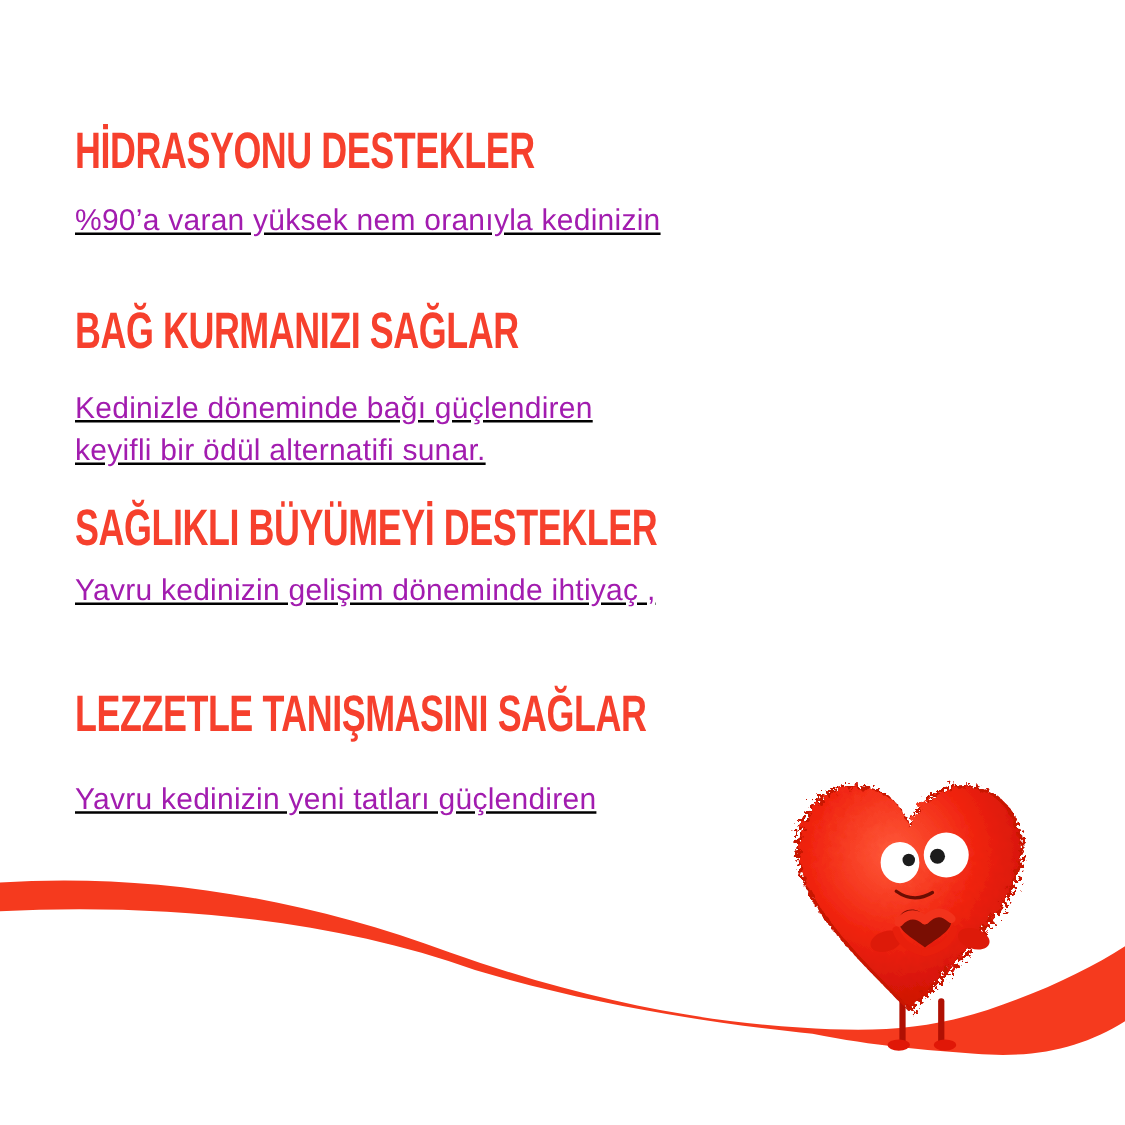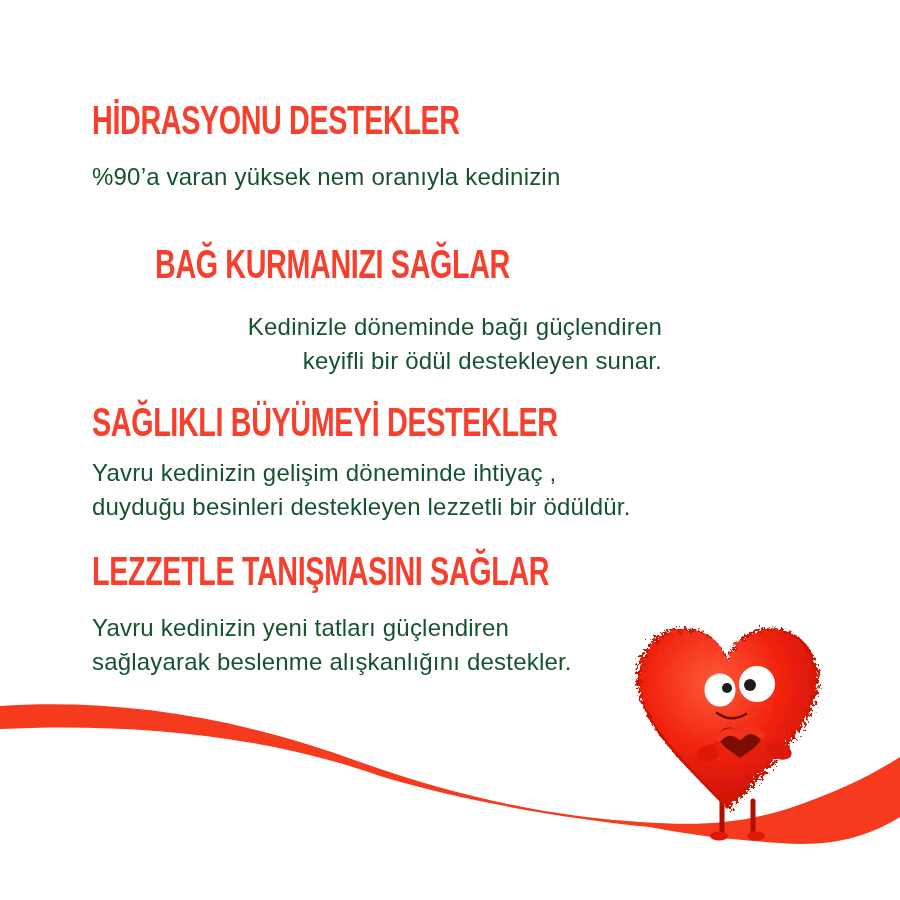--- a/index.html
+++ b/index.html
@@ -1,79 +1,77 @@
 <!DOCTYPE html>
 <html><head>
 <meta charset="utf-8">
 <style>
   html,body{margin:0;padding:0;}
   body{
     width:900px;height:900px;position:relative;overflow:hidden;
     background:#ffffff;
     font-family:"Liberation Sans", sans-serif;
   }
-  .benefit{position:absolute;left:92px;width:570px;}
+  .benefit{position:absolute;left:60px;width:570px;text-decoration:underline;}
   .benefit h2{
     margin:0;padding:0;
     font-size:41px;line-height:40px;font-weight:700;
     color:#F6402D;white-space:nowrap;
   }
   .benefit h2 .squeeze{
     display:inline-block;
     transform:scaleX(0.70);
     transform-origin:left center;
     letter-spacing:-0.5px;
   }
   .benefit .desc{
-    color:#14532d;
+    color:#a21caf;
     font-size:24px;line-height:34px;
     letter-spacing:0.2px;
   }
   #section-1{top:100px;}
-  #section-2{top:244px;text-align:right;}
+  #section-2{top:244px;}
   #section-3{top:402px;}
   #section-4{top:551px;}
   #section-1 h2{margin-bottom:20px;}
   #section-2 h2{margin-bottom:26px;}
   #section-3 h2{margin-bottom:14px;}
-  #section-4 h2{margin-bottom:20px;}
+  #section-4 h2{margin-bottom:32px;}
   .ribbon-svg{position:absolute;left:0;top:0;width:900px;height:900px;z-index:1;}
   .mascot-svg{position:absolute;left:627px;top:618px;width:195px;height:232px;z-index:2;}
 </style>
 </head>
 <body>
 
 <section class="benefit" id="section-1">
   <h2><span class="squeeze">HİDRASYONU DESTEKLER</span></h2>
   <div class="desc">
     <div>%90’a varan yüksek nem oranıyla kedinizin</div>
   </div>
 </section>
 
 <section class="benefit" id="section-2">
   <h2><span class="squeeze">BAĞ KURMANIZI SAĞLAR</span></h2>
   <div class="desc">
     <div>Kedinizle döneminde bağı güçlendiren</div>
-    <div>keyifli bir ödül destekleyen sunar.</div>
+    <div>keyifli bir ödül alternatifi sunar.</div>
   </div>
 </section>
 
 <section class="benefit" id="section-3">
   <h2><span class="squeeze">SAĞLIKLI BÜYÜMEYİ DESTEKLER</span></h2>
   <div class="desc">
     <div>Yavru kedinizin gelişim döneminde ihtiyaç ,</div>
-    <div>duyduğu besinleri destekleyen lezzetli bir ödüldür.</div>
   </div>
 </section>
 
 <section class="benefit" id="section-4">
   <h2><span class="squeeze">LEZZETLE TANIŞMASINI SAĞLAR</span></h2>
   <div class="desc">
     <div>Yavru kedinizin yeni tatları güçlendiren</div>
-    <div>sağlayarak beslenme alışkanlığını destekler.</div>
   </div>
 </section>
 
 <svg class="ribbon-svg" viewBox="0 0 900 900" aria-hidden="true">
   <path d="M0,706
        C110,699 230,714 360,762
        C470,801 560,817 640,822
        C700,826 740,824 790,808
        C835,793 872,775 900,757
        L900,817

